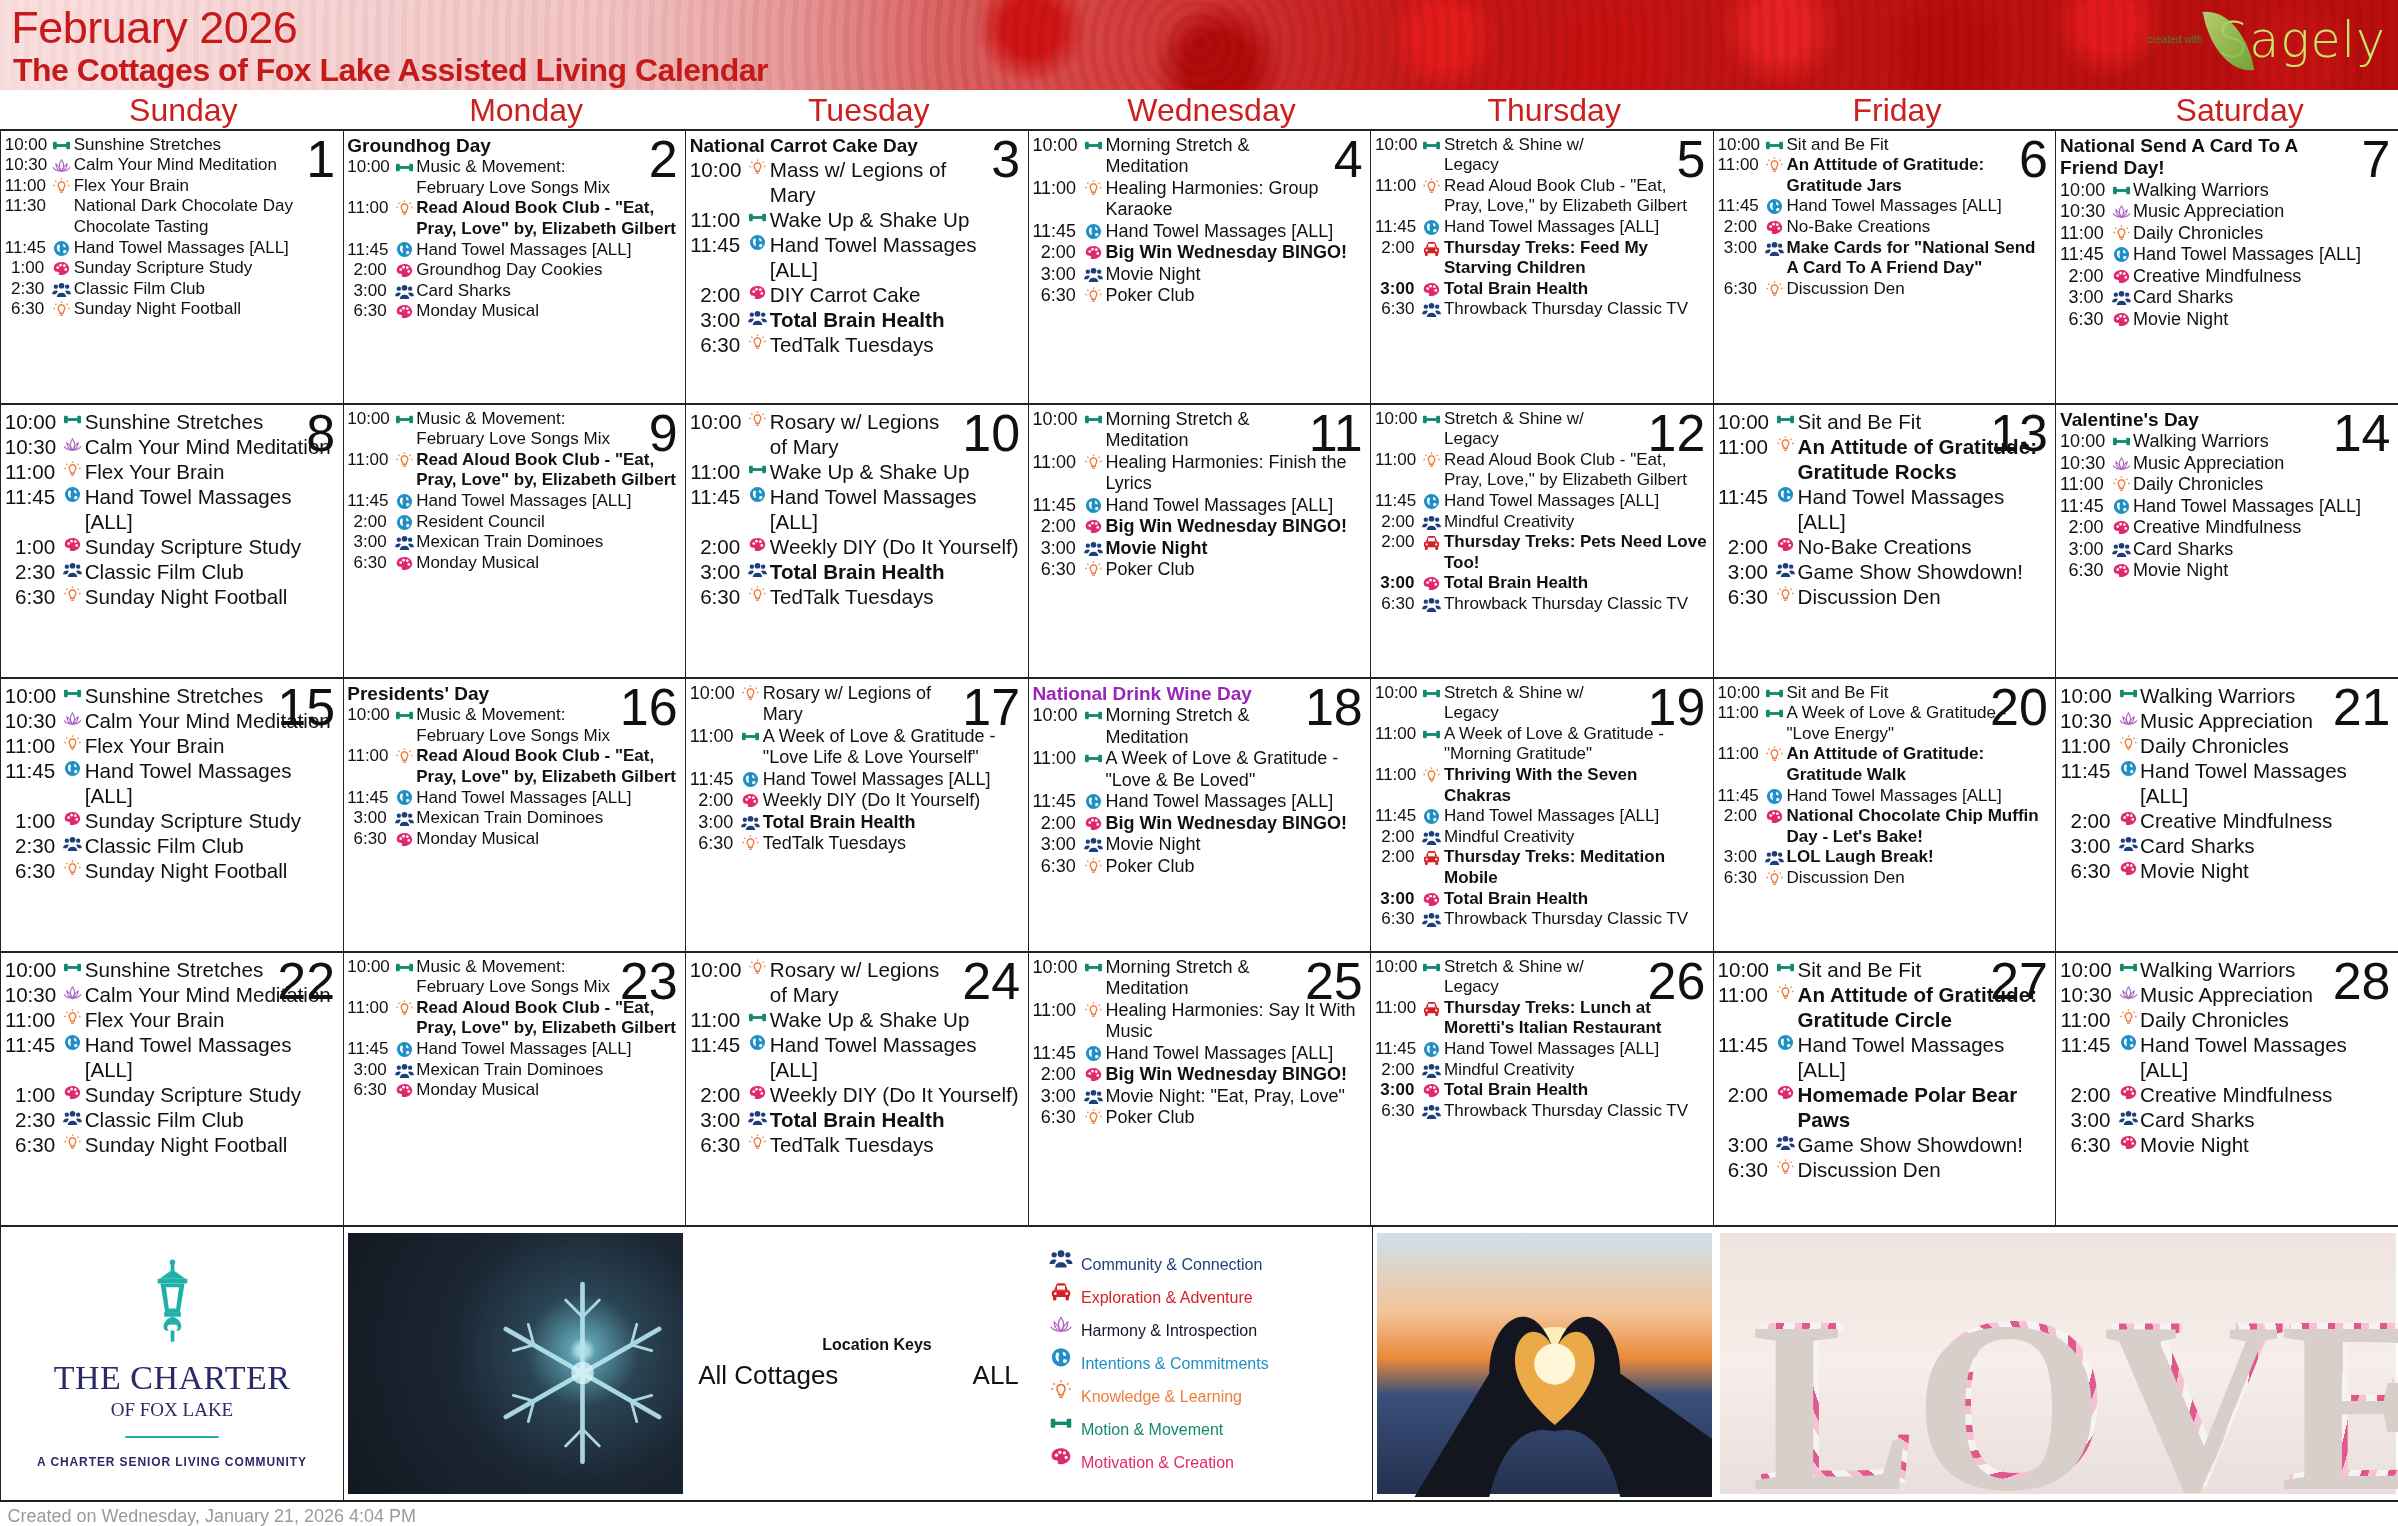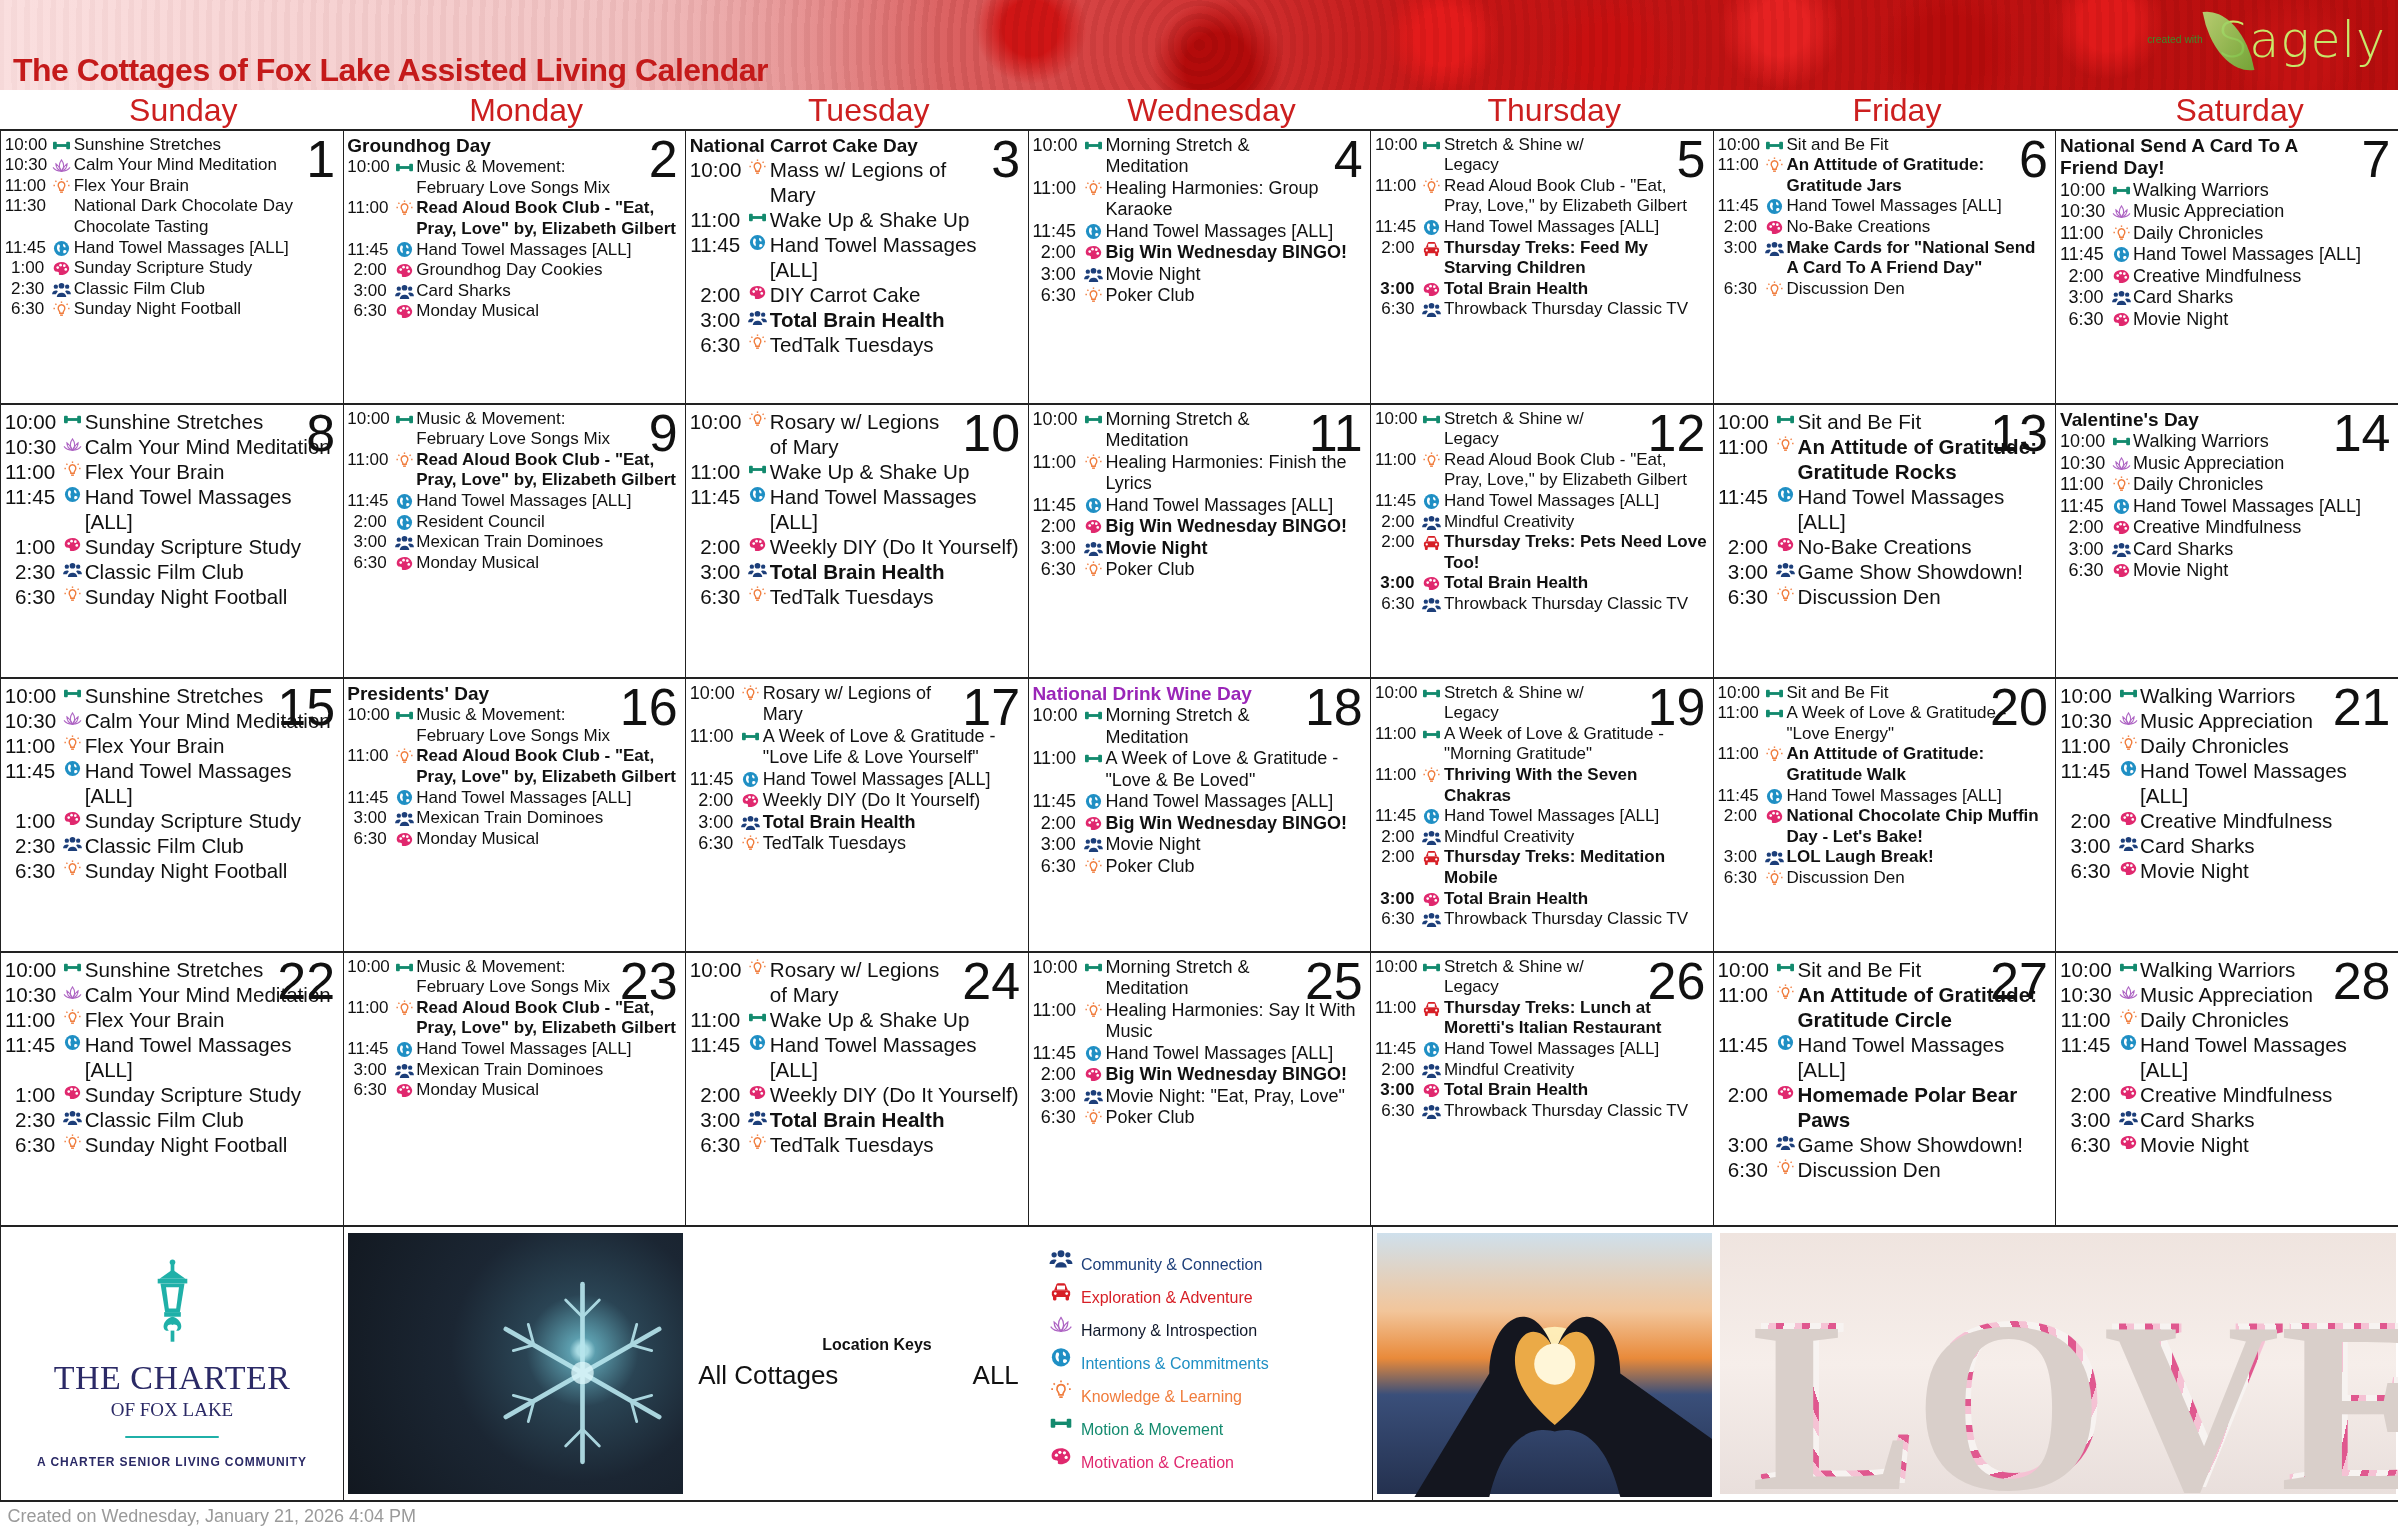--- a/index.html
+++ b/index.html
@@ -80,20 +80,21 @@
   .love .ltr { position: absolute; top: 28px; font-family: "Liberation Serif", serif; font-size: 244px; font-weight: 700; color: #f7f3f1;
     text-shadow: -5.6px 5.6px 0 #d9cfca; }
   .love .ltr span { background: repeating-radial-gradient(circle at 30% 30%, #e0588f 0 7.5px, #f5c2d4 7.5px 15px, #f7f3f1 15px 26px); -webkit-background-clip: text; background-clip: text; color: transparent; }
   .created-on { position: absolute; left: 7.5px; top: 1506px; font-size: 18px; color: #9a9a9a; }
 </style>
 </head>
 <body>
 
 <div class="banner">
   <div class="fade"></div>
+  <div class="month-title">February 2026</div>
   <div class="cal-title">The Cottages of Fox Lake Assisted Living Calendar</div>
   <div class="sagely">
     <div class="created">created with</div>
     <div class="leaf"></div>
     <div class="word">Sagely</div>
   </div>
 </div>
 
 <div class="dow-row">
   <div class="dow">Sunday</div>

